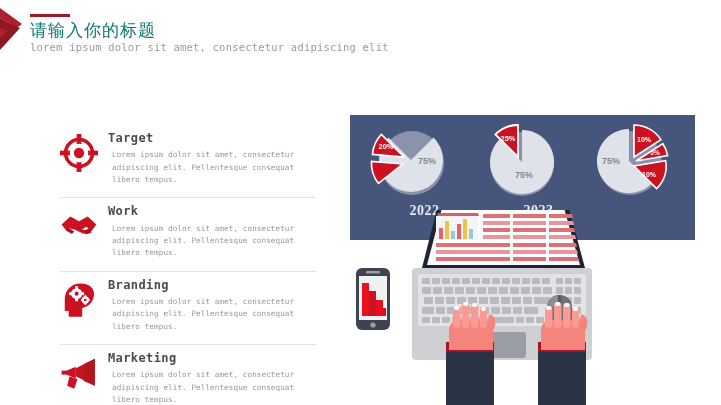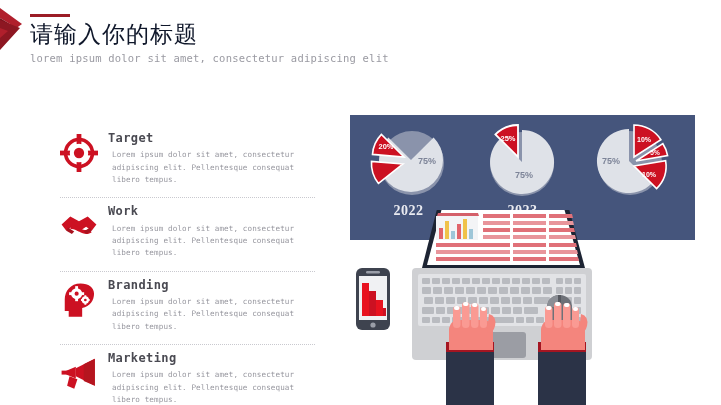--- a/index.html
+++ b/index.html
@@ -32,33 +32,32 @@
     width: 440px;
   }
   .title-rule {
     width: 40px;
     height: 3px;
     background: #9b1c26;
     margin-bottom: 5px;
   }
   .page-title {
     font-family: "Liberation Serif", serif;
-    font-size: 23px;
-    color: #0f172a;
+    font-size: 17px;
+    color: #0f766e;
     letter-spacing: 1px;
     line-height: 1.1;
     margin: 0;
     font-weight: 400;
   }
   .page-subtitle {
     font-family: "DejaVu Sans Mono", monospace;
     font-size: 10.5px;
     color: #9a9aa2;
     letter-spacing: 0.2px;
-    margin-top: 5px;
   }
 
   
   .feature-list {
     position: absolute;
     left: 60px;
     top: 131px;
     width: 255px;
   }
   .feature-item {
@@ -124,21 +123,21 @@
     width: 105px;
     height: 82px;
     top: 0;
   }
   .pie-cell.c0 { left: 6px; }
   .pie-cell.c1 { left: 120px; }
   .pie-cell.c2 { left: 232px; }
   .year-row {
     position: absolute;
     top: 88px;
-    left: 0;
+    left: 16px;
     width: 278px;
     height: 24px;
   }
   .year-label {
     position: absolute;
     width: 105px;
     text-align: center;
     font-family: "Liberation Serif", serif;
     font-size: 14px;
     font-weight: bold;

